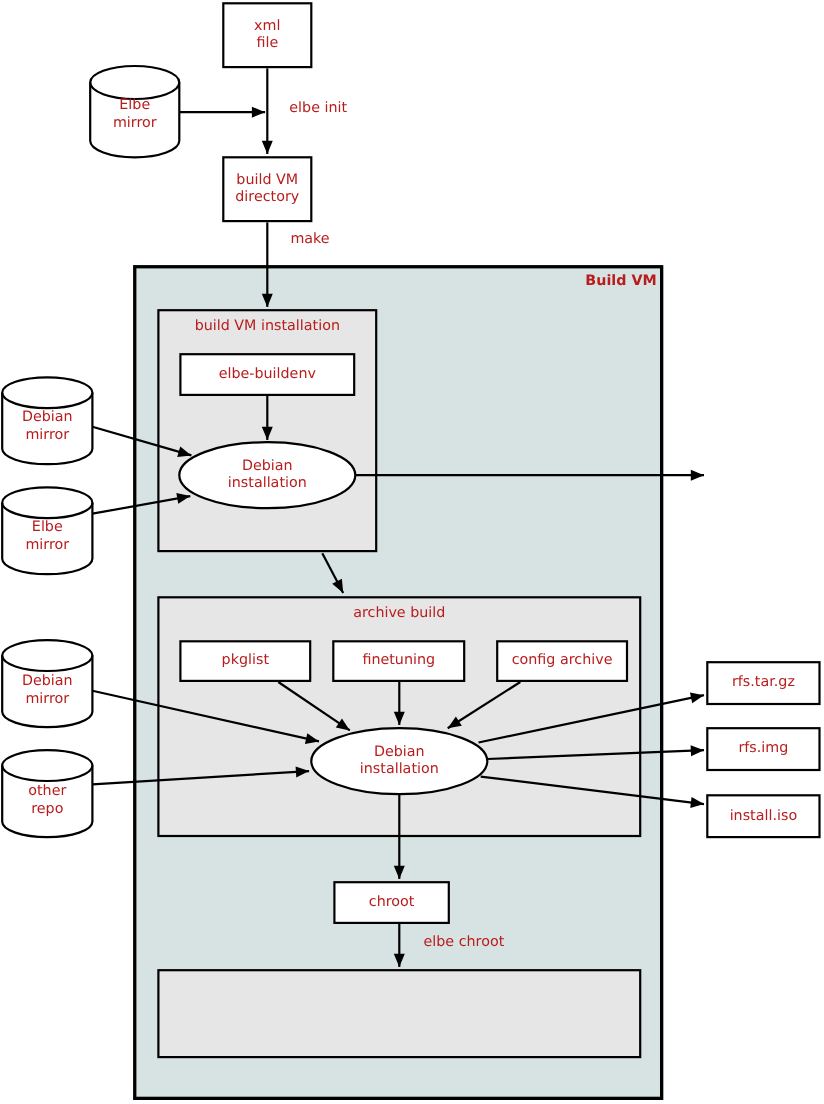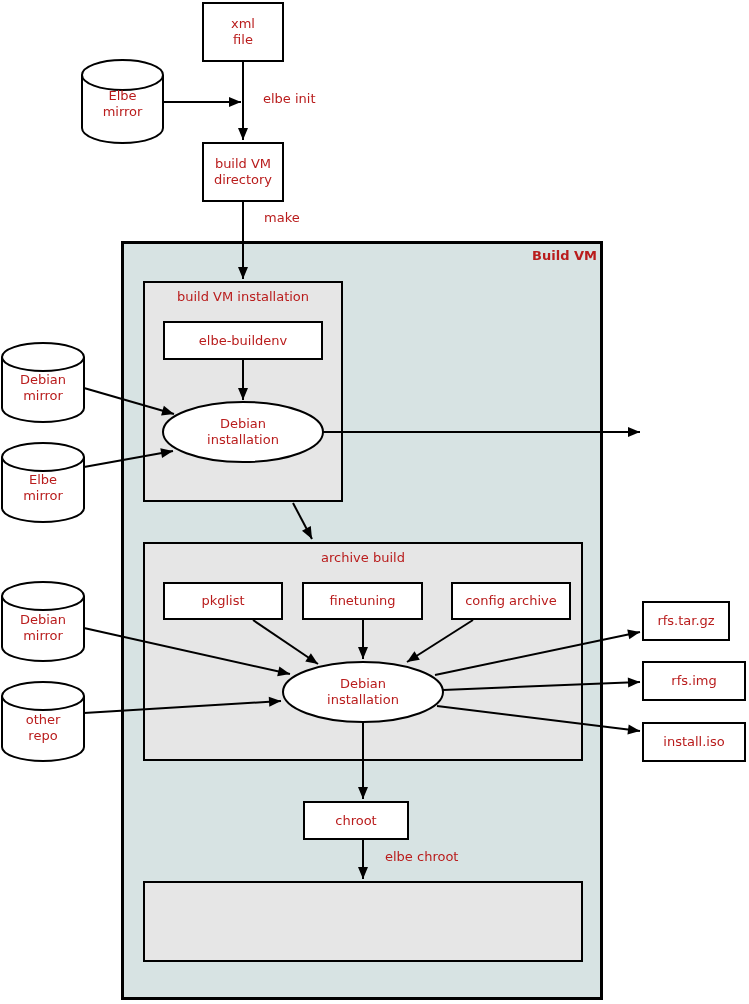--- a/index.html
+++ b/index.html
@@ -121,21 +121,21 @@
   </svg>
 
   <div class="box" style="left:202px; top:2px;   width:82px;  height:60px;">xml
 file</div>
   <div class="box" style="left:202px; top:142px; width:82px;  height:60px;">build VM
 directory</div>
   <div class="box" style="left:163px; top:321px; width:160px; height:39px;">elbe-buildenv</div>
   <div class="box" style="left:163px; top:582px; width:120px; height:38px;">pkglist</div>
   <div class="box" style="left:302px; top:582px; width:121px; height:38px;">finetuning</div>
   <div class="box" style="left:451px; top:582px; width:120px; height:38px;">config archive</div>
-  <div class="box" style="left:642px; top:601px; width:88px; height:40px;">rfs.tar.gz</div>
+  <div class="box" style="left:642px; top:601px; width:104px; height:40px;">rfs.tar.gz</div>
   <div class="box" style="left:642px; top:722px; width:104px; height:40px;">install.iso</div>
   <div class="box" style="left:642px; top:661px; width:104px; height:40px;">rfs.img</div>
   <div class="box" style="left:303px; top:801px; width:106px; height:39px;">chroot</div>
 
   <div class="lbl bold right" style="left:531px; top:248px; width:66px;">Build VM</div>
   <div class="lbl center" style="left:143px; top:289px; width:200px;">build VM installation</div>
   <div class="lbl center" style="left:143px; top:550px; width:440px;">archive build</div>
 
   <div class="lbl center" style="left:163px; top:416px; width:160px;">Debian
 installation</div>

